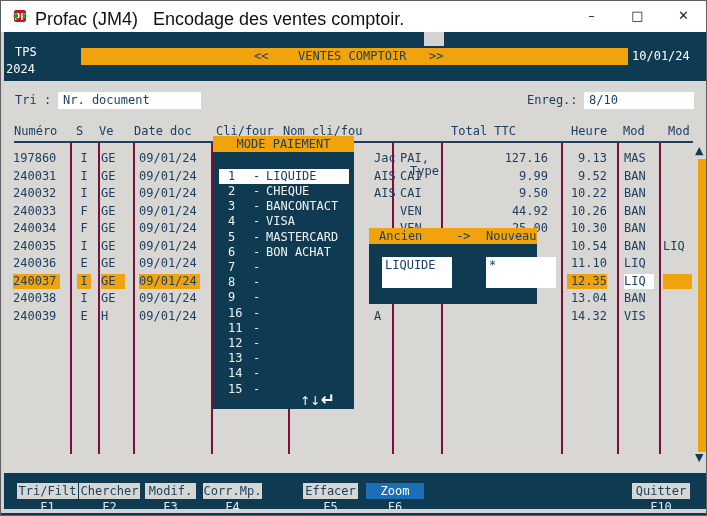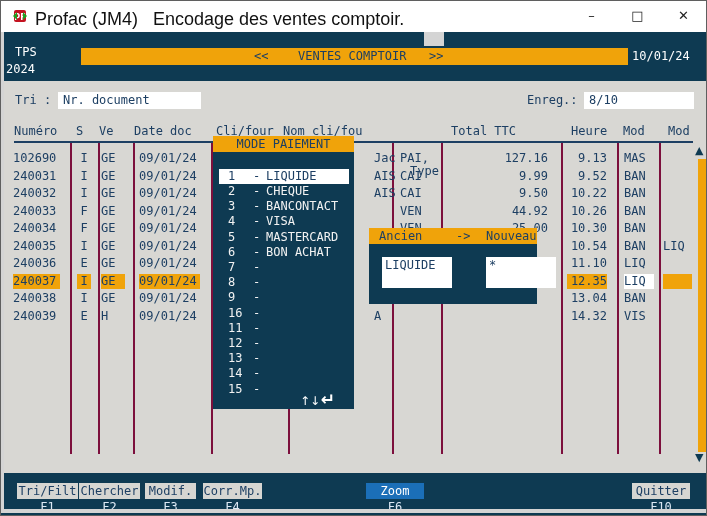--- a/index.html
+++ b/index.html
@@ -137,21 +137,21 @@
     <div class="vline" style="left:207px;"></div>
     <div class="vline" style="left:284px;"></div>
     <div class="vline" style="left:388px;"></div>
     <div class="vline" style="left:437px;"></div>
     <div class="vline" style="left:557px;"></div>
     <div class="vline" style="left:613px;"></div>
     <div class="vline" style="left:655px;"></div>
 
     <div id="rows">
         <div class="trow" style="top: 69px;">
-    <span class="c-num">102690</span>
+    <span class="c-num">197860</span>
     <span class="c-s">I</span>
     <span class="c-ve">GE</span>
     <span class="c-date">09/01/24</span>
     <span class="c-name">Jac</span>
     <span class="c-type">PAI,</span>
     <span class="c-total">127.16</span>
     <span class="c-heure">9.13</span>
     <span class="c-mod">MAS</span>
     <span class="c-mod2"></span>
 
@@ -385,20 +385,24 @@
       <span class="fklabel">F2</span>
     </div>
     <div class="fkey" id="fk2">
       <span class="fbtn">Modif.</span>
       <span class="fklabel">F3</span>
     </div>
     <div class="fkey" id="fk3">
       <span class="fbtn">Corr.Mp.</span>
       <span class="fklabel">F4</span>
     </div>
+    <div class="fkey" id="fk4">
+      <span class="fbtn">Effacer</span>
+      <span class="fklabel">F5</span>
+    </div>
     <div class="fkey accent" id="fk5">
       <span class="fbtn">Zoom</span>
       <span class="fklabel">F6</span>
     </div>
     <div class="fkey" id="fk6">
       <span class="fbtn">Quitter</span>
       <span class="fklabel">F10</span>
     </div>
   </div>
   <div id="botgray"></div>

